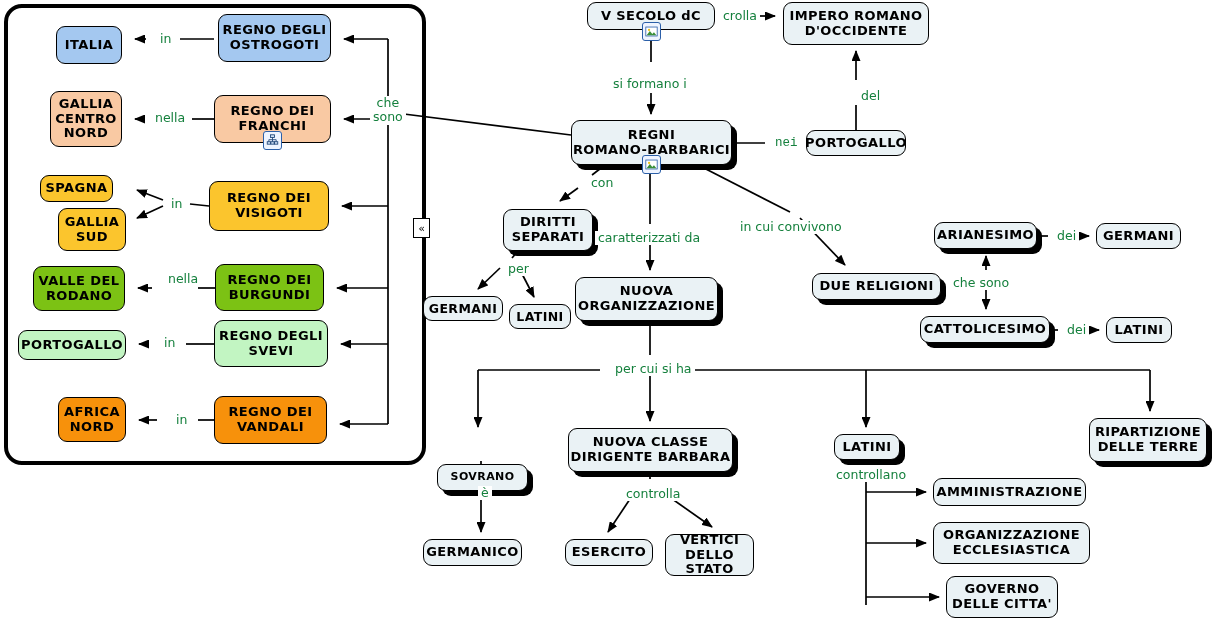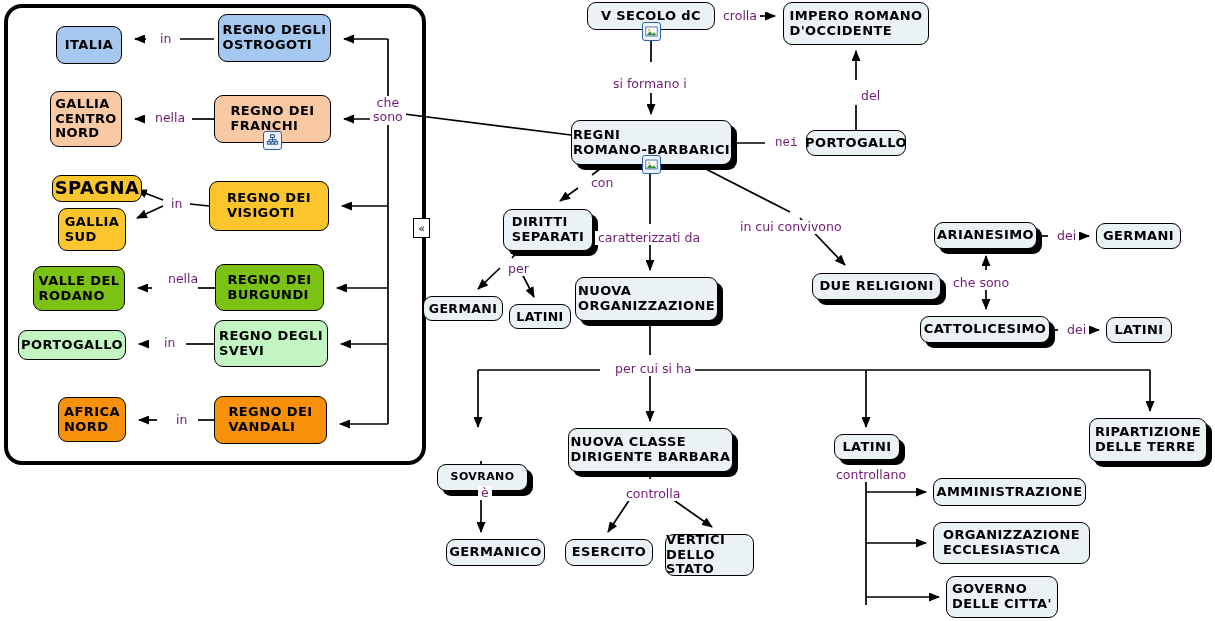--- a/index.html
+++ b/index.html
@@ -5,21 +5,21 @@
   html,body{margin:0;padding:0;background:#ffffff;}
   body{font-family:"DejaVu Sans","Liberation Sans",sans-serif;}
   #stage{position:relative;width:1215px;height:621px;background:#ffffff;overflow:hidden;}
   svg.edges{position:absolute;left:0;top:0;width:1215px;height:621px;pointer-events:none;}
 
   
   .node{
     position:absolute;
     box-sizing:border-box;
     display:flex;align-items:center;justify-content:center;
-    text-align:left;
+    text-align:center;
     font-weight:bold;
     color:#000000;
     border:1.6px solid #000000;
     border-radius:9px;
     line-height:1.12;
     letter-spacing:0.4px;
     white-space:pre-line;
     background:#ecf3f6;
   }
   
@@ -45,21 +45,21 @@
     position:absolute;left:413px;top:218px;width:15px;height:18px;
     border:1.4px solid #000000;background:#ffffff;
     display:flex;align-items:center;justify-content:center;
     font-size:11px;line-height:1;font-weight:normal;color:#000;
   }
 
   
   .elabel{
     position:absolute;
     font-family:"DejaVu Sans","Liberation Sans",sans-serif;
-    font-size:12.5px;font-weight:normal;color:#701a75;
+    font-size:12.5px;font-weight:normal;color:#15803d;
     background:#ffffff;padding:0 3px;white-space:nowrap;
     line-height:1.15;text-align:center;
   }
 
   
   .badge{
     position:absolute;width:17px;height:17px;
     border:1.4px solid #2b5fa8;border-radius:3px;
     background:#eef4ff;
     display:flex;align-items:center;justify-content:center;
@@ -167,21 +167,21 @@
 
   <div id="nodes">
       <div class="node c-blue noshadow" style="left: 56px; top: 26px; width: 66px; height: 38px; font-size: 13px;">ITALIA</div>
       <div class="node c-blue noshadow" style="left: 218px; top: 14px; width: 113px; height: 48px; font-size: 13px;">REGNO  DEGLI
 OSTROGOTI</div>
       <div class="node c-peach noshadow" style="left: 50px; top: 91px; width: 72px; height: 56px; font-size: 13px;">GALLIA
 CENTRO
 NORD</div>
       <div class="node c-peach noshadow" style="left: 214px; top: 95px; width: 117px; height: 48px; font-size: 13px;">REGNO  DEI
 FRANCHI</div>
-      <div class="node c-amber noshadow" style="left: 52px; top: 175px; width: 90px; height: 27px; font-size: 18px;">SPAGNA</div>
+      <div class="node c-amber noshadow" style="left: 40px; top: 175px; width: 73px; height: 27px; font-size: 13px;">SPAGNA</div>
       <div class="node c-amber noshadow" style="left: 58px; top: 208px; width: 68px; height: 43px; font-size: 13px;">GALLIA
 SUD</div>
       <div class="node c-amber noshadow" style="left: 209px; top: 181px; width: 120px; height: 50px; font-size: 13px;">REGNO  DEI
 VISIGOTI</div>
       <div class="node c-olive noshadow" style="left: 33px; top: 266px; width: 92px; height: 45px; font-size: 13px;">VALLE  DEL
 RODANO</div>
       <div class="node c-olive noshadow" style="left: 215px; top: 264px; width: 109px; height: 47px; font-size: 13px;">REGNO  DEI
 BURGUNDI</div>
       <div class="node c-mint noshadow" style="left: 18px; top: 330px; width: 108px; height: 30px; font-size: 13px;">PORTOGALLO</div>
       <div class="node c-mint noshadow" style="left: 214px; top: 320px; width: 114px; height: 47px; font-size: 13px;">REGNO  DEGLI
@@ -206,21 +206,21 @@
       <div class="node n-main shadow" style="left: 934px; top: 222px; width: 103px; height: 27px; font-size: 13px;">ARIANESIMO</div>
       <div class="node n-main noshadow" style="left: 1096px; top: 223px; width: 85px; height: 26px; font-size: 13px;">GERMANI</div>
       <div class="node n-main shadow" style="left: 920px; top: 316px; width: 130px; height: 27px; font-size: 13px;">CATTOLICESIMO</div>
       <div class="node n-main noshadow" style="left: 1106px; top: 317px; width: 66px; height: 26px; font-size: 13px;">LATINI</div>
       <div class="node n-main shadow" style="left: 437px; top: 434px; width: 91px; height: 27px; font-size: 11px; margin-top: 30px;">SOVRANO</div>
       <div class="node n-main shadow" style="left: 568px; top: 428px; width: 165px; height: 44px; font-size: 13px;">NUOVA  CLASSE
 DIRIGENTE  BARBARA</div>
       <div class="node n-main shadow" style="left: 834px; top: 434px; width: 66px; height: 26px; font-size: 13px;">LATINI</div>
       <div class="node n-main shadow" style="left: 1089px; top: 418px; width: 118px; height: 44px; font-size: 13px;">RIPARTIZIONE
 DELLE  TERRE</div>
-      <div class="node n-main noshadow" style="left: 446px; top: 539px; width: 99px; height: 27px; font-size: 13px;">GERMANICO</div>
+      <div class="node n-main noshadow" style="left: 423px; top: 539px; width: 99px; height: 27px; font-size: 13px;">GERMANICO</div>
       <div class="node n-main noshadow" style="left: 565px; top: 539px; width: 88px; height: 27px; font-size: 13px;">ESERCITO</div>
       <div class="node n-main noshadow" style="left: 665px; top: 534px; width: 89px; height: 42px; font-size: 13px;">VERTICI
 DELLO STATO</div>
       <div class="node n-main noshadow" style="left: 933px; top: 478px; width: 153px; height: 28px; font-size: 13px;">AMMINISTRAZIONE</div>
       <div class="node n-main noshadow" style="left: 933px; top: 522px; width: 157px; height: 42px; font-size: 13px;">ORGANIZZAZIONE
 ECCLESIASTICA</div>
       <div class="node n-main noshadow" style="left: 946px; top: 576px; width: 112px; height: 42px; font-size: 13px;">GOVERNO
 DELLE  CITTA'</div>
       <div class="elabel" style="left: 157px; top: 32px; white-space: pre-line;">in</div>
       <div class="elabel" style="left: 152px; top: 111px; white-space: pre-line;">nella</div>

